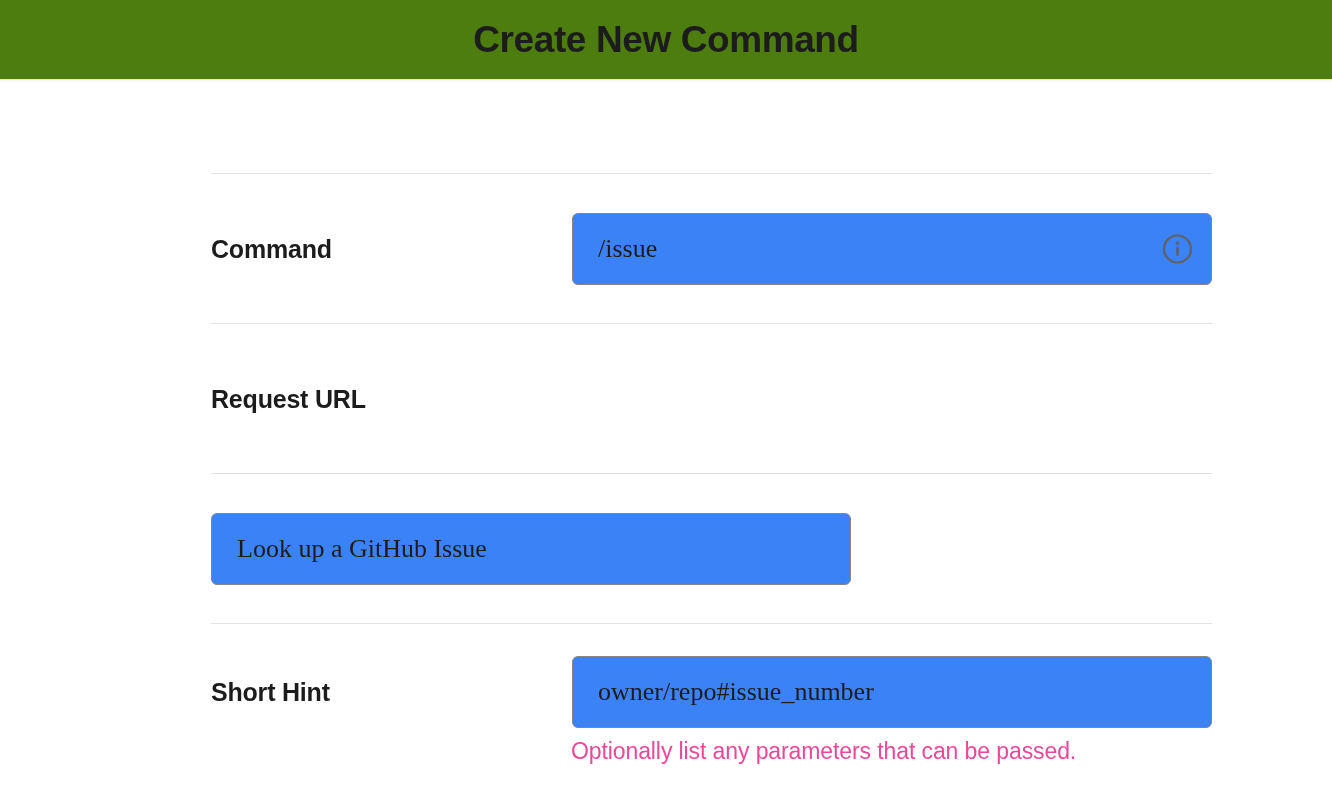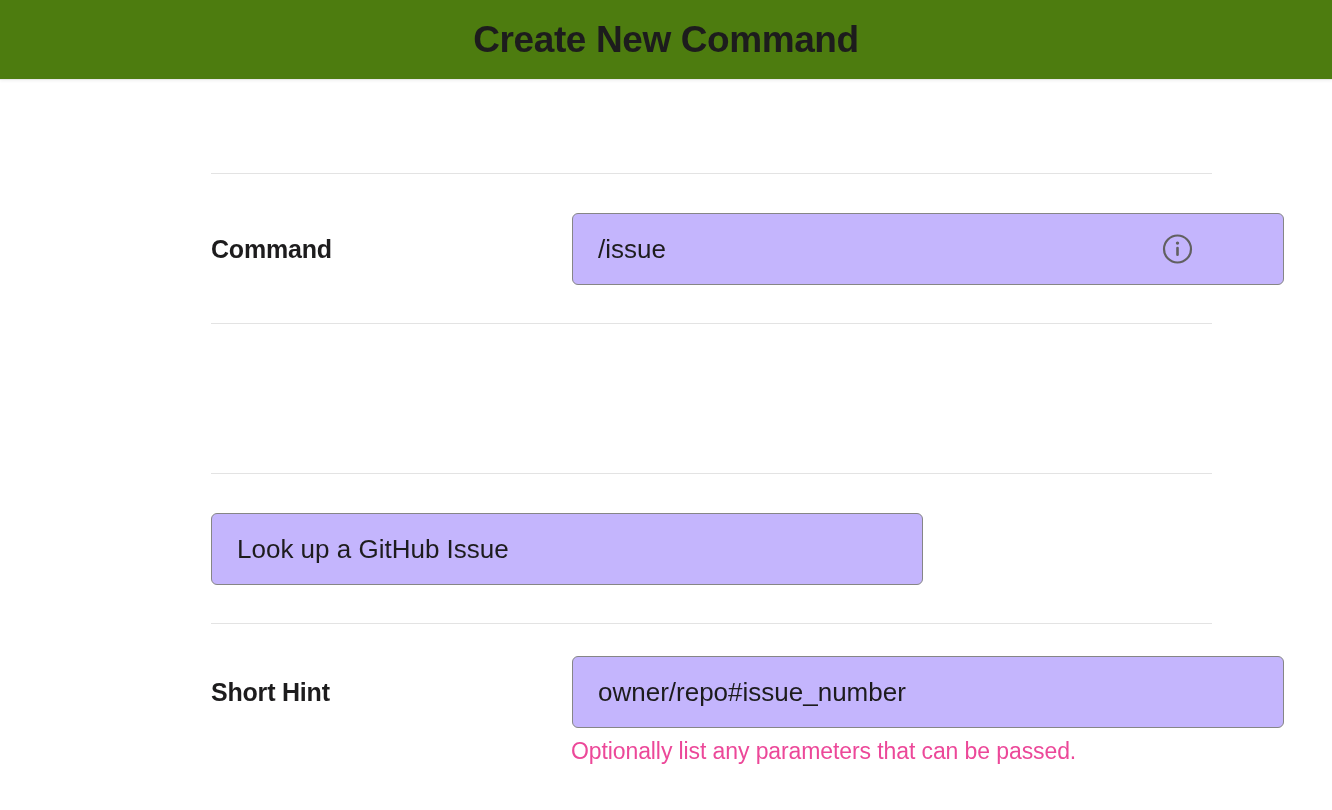--- a/index.html
+++ b/index.html
@@ -89,26 +89,26 @@
     line-height: 1.2;
   }
 
   .input-wrap {
     position: relative;
     width: 640px;
     flex: 0 0 640px;
   }
 
   .text-input {
-    width: 712px;
+    width: 640px;
     height: 72px;
     border: 1px solid #868686;
     border-radius: 6px;
-    background: #c4b5fd;
-    font-family: Liberation Sans, sans-serif;
+    background: #3b82f6;
+    font-family: Liberation Serif, serif;
     font-size: 26px;
     color: #1d1c1d;
     padding: 0 62px 0 25px;
     outline: none;
     line-height: 70px;
     display: flex;
     align-items: center;
   }
 
   .text-input.no-icon {
@@ -159,20 +159,21 @@
               <circle cx="15.5" cy="15.5" r="13.5" fill="none" stroke="#616061" stroke-width="2.2"></circle>
               <circle cx="15.5" cy="9.6" r="1.7" fill="#616061"></circle>
               <rect x="14.2" y="13.2" width="2.6" height="9.4" rx="1.3" fill="#616061"></rect>
             </svg>
           </span>
         </div>
       </div>
 
       <div class="divider"></div>
       <div class="form-row">
+        <div class="row-label">Request URL</div>
       </div>
 
       <div class="divider"></div>
       <div class="form-row">
         <div class="input-wrap">
           <div class="text-input no-icon" placeholder="Short Description">Look up a GitHub Issue</div>
         </div>
       </div>
 
       <div class="divider"></div>

